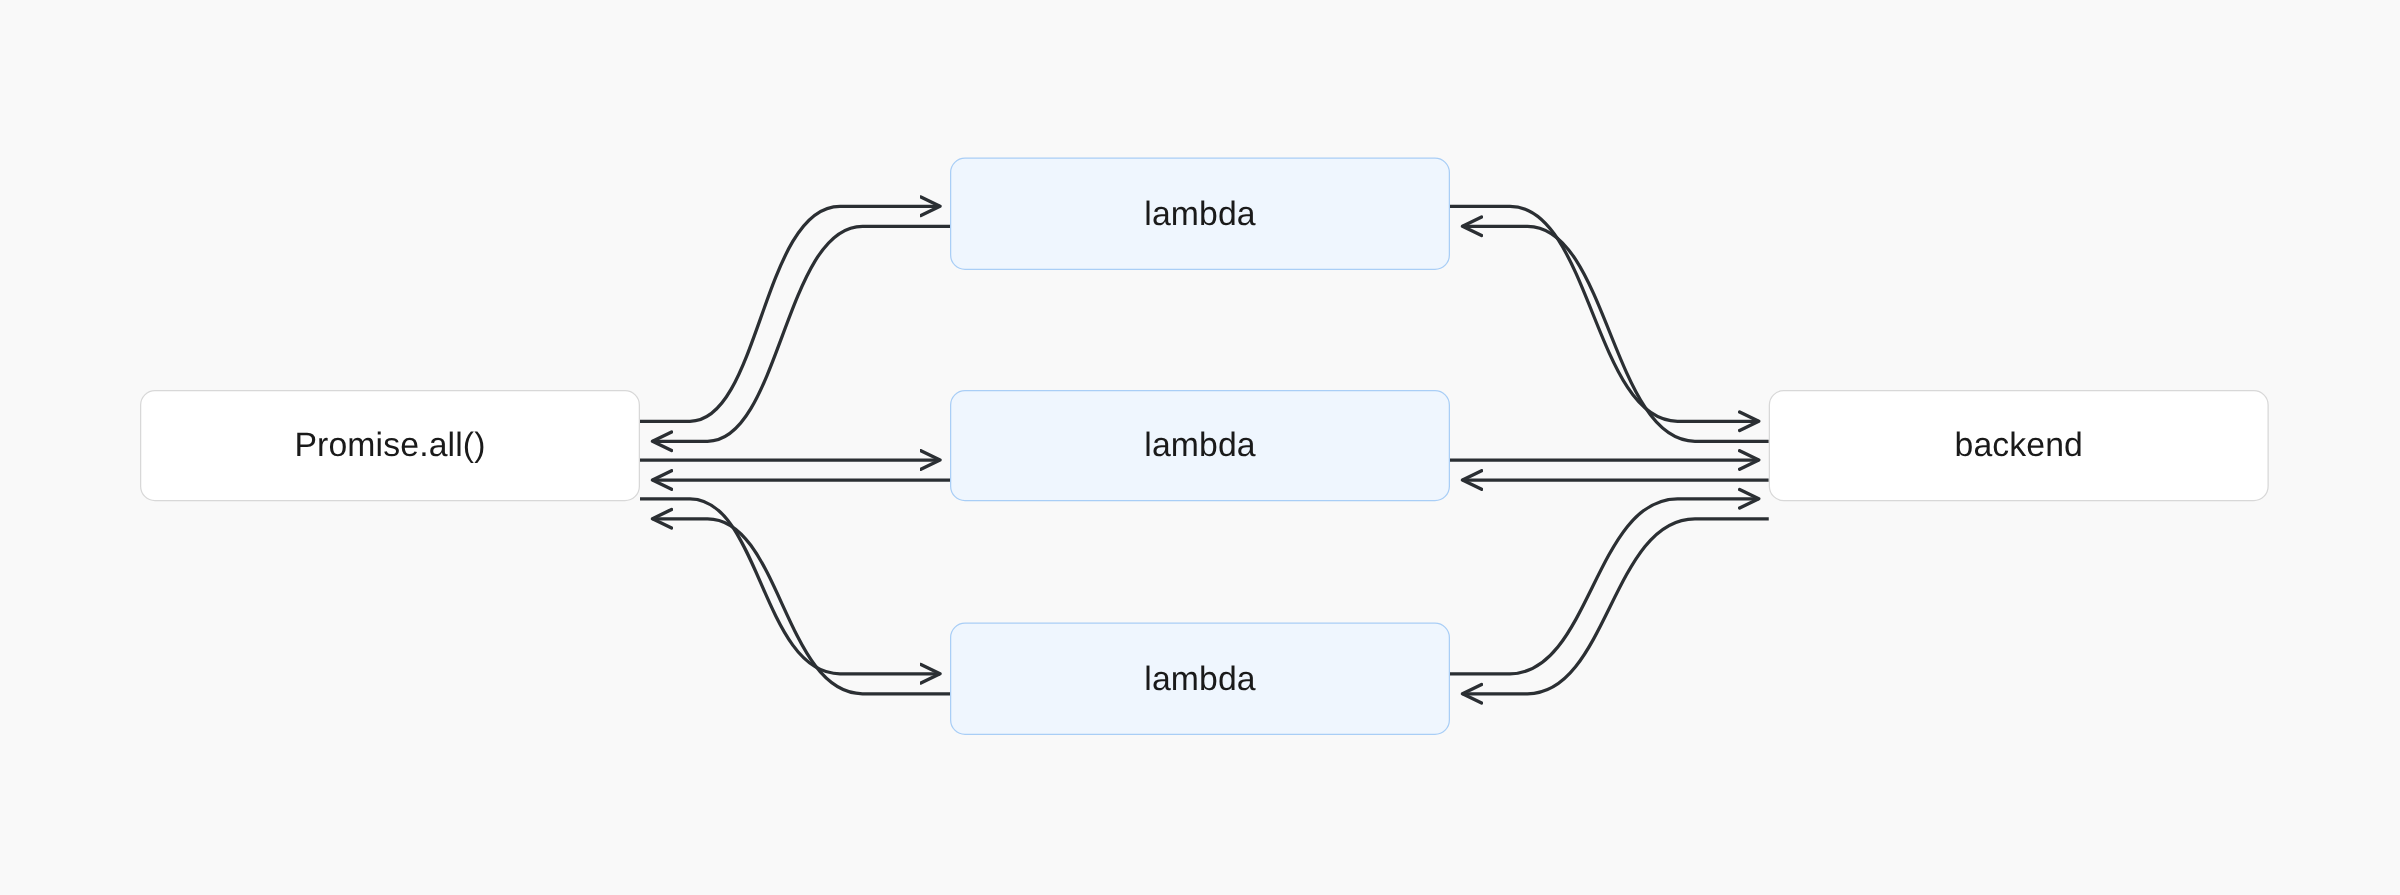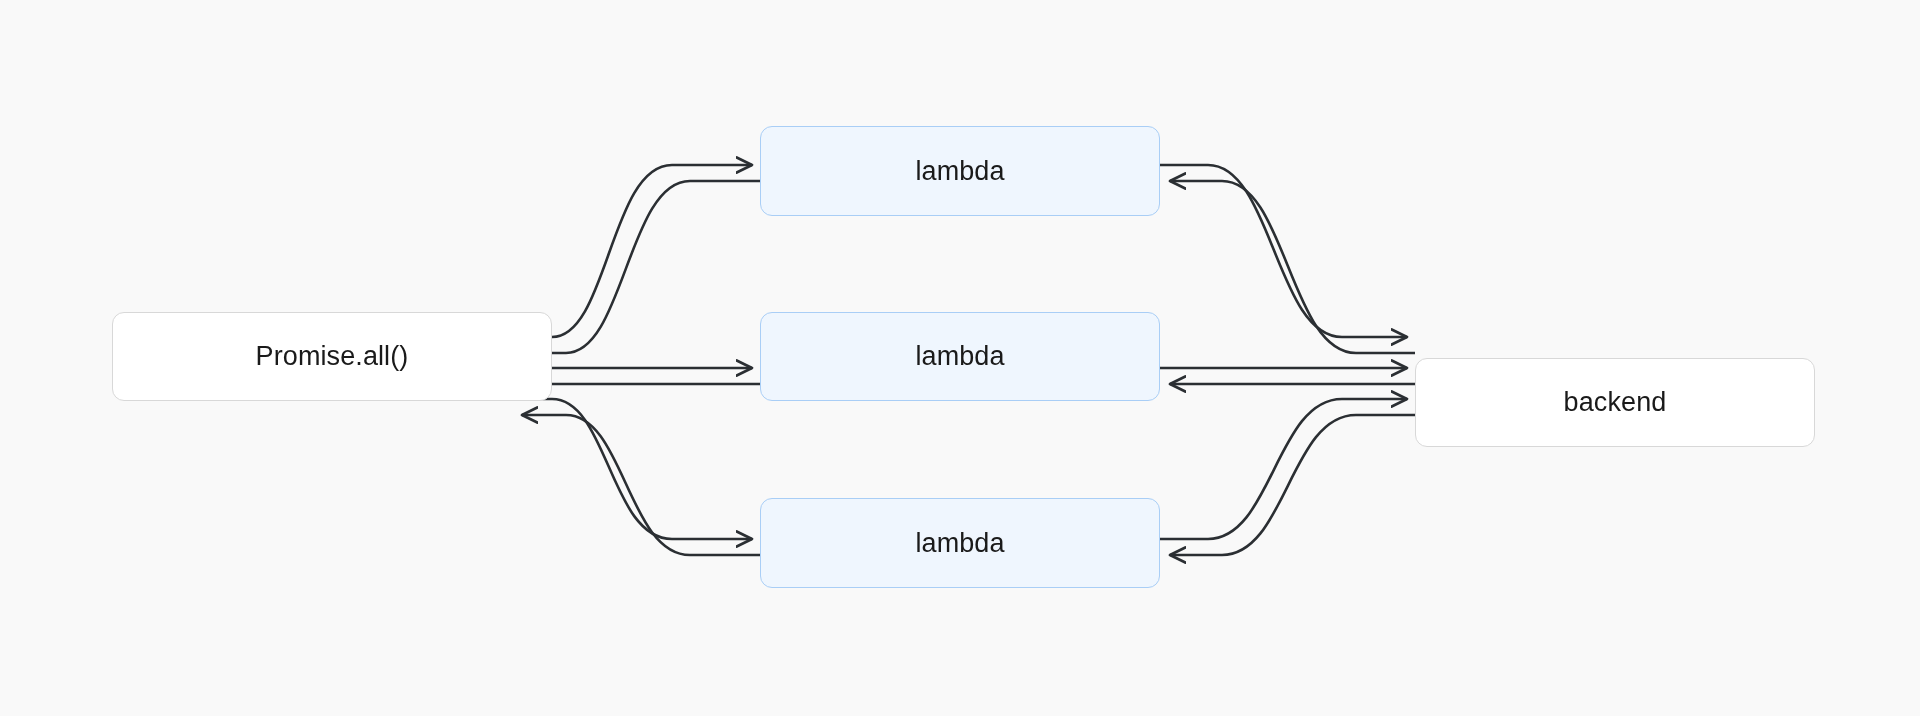--- a/index.html
+++ b/index.html
@@ -46,21 +46,21 @@
     border: 1.4px solid #d8d8d8;
   }
   .node.lambda {
     background: #eff6fe;
     border: 1.6px solid #a9cef6;
   }
   .node-label {
     white-space: nowrap;
   }
   
-  #node-promise-all { left: 112px; top: 312px; width: 440px; height: 89px; }
+  #node-promise-all { left: 112px; top: 312px; width: 400px; height: 89px; }
   #node-lambda-0    { left: 760px; top: 126px; width: 400px; height: 90px; }
   #node-lambda-1    { left: 760px; top: 312px; width: 400px; height: 89px; }
   #node-lambda-2    { left: 760px; top: 498px; width: 400px; height: 90px; }
   #node-backend     { left: 1415px; top: 312px; width: 400px; height: 89px; }
 </style>
 </head>
 <body style="background: rgb(249, 249, 249);">
 
 <div id="canvas">
 
@@ -108,17 +108,17 @@
   </div>
 
   <div class="node lambda" id="node-lambda-1" style="background: rgb(239, 246, 254); border-color: rgb(169, 206, 246);">
     <span class="node-label">lambda</span>
   </div>
 
   <div class="node lambda" id="node-lambda-2" style="background: rgb(239, 246, 254); border-color: rgb(169, 206, 246);">
     <span class="node-label">lambda</span>
   </div>
 
-  <div class="node plain" id="node-backend" style="background: rgb(255, 255, 255); border-color: rgb(216, 216, 216); margin-top: 46px;">
+  <div class="node plain" id="node-backend" style="background: rgb(255, 255, 255); border-color: rgb(216, 216, 216);">
     <span class="node-label">backend</span>
   </div>
 
 </div>
 
 </body></html>

